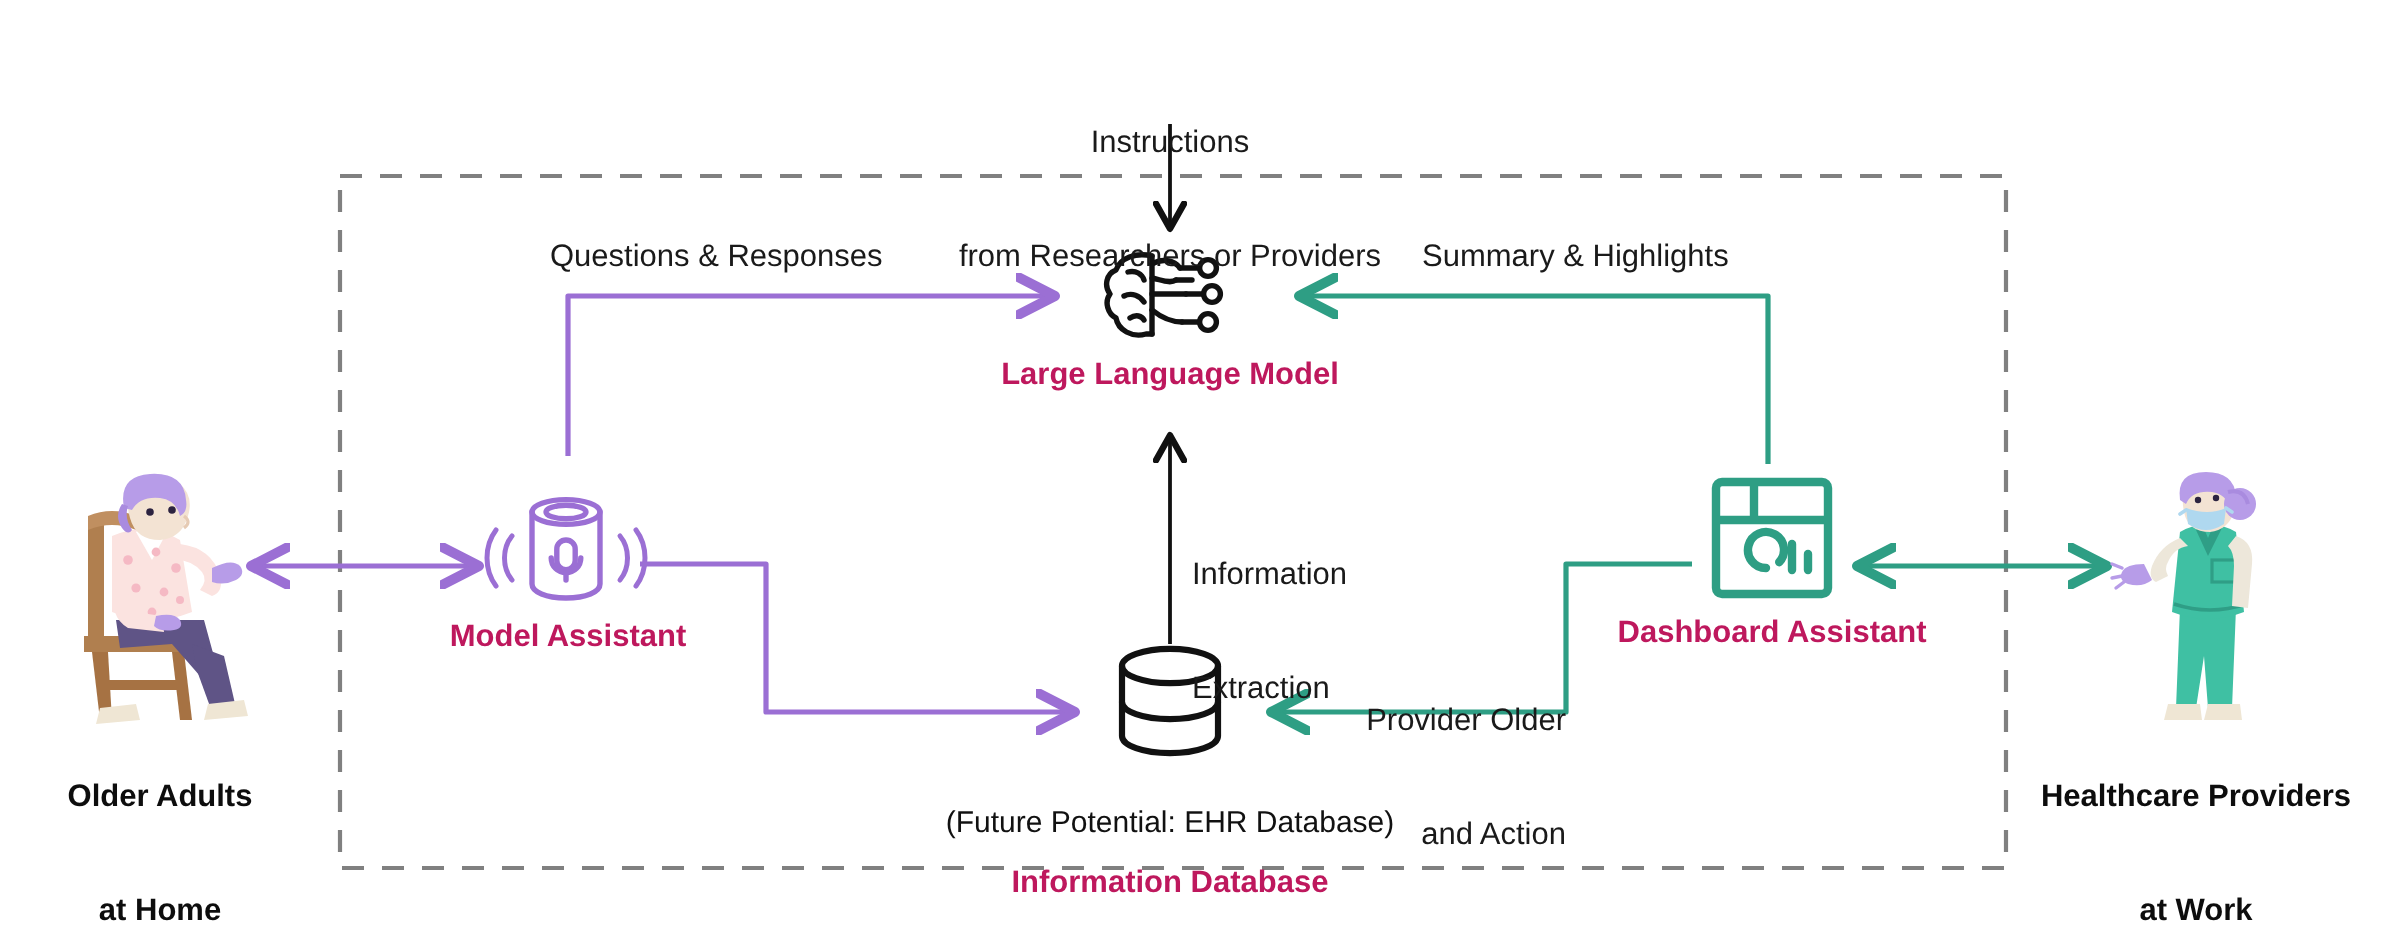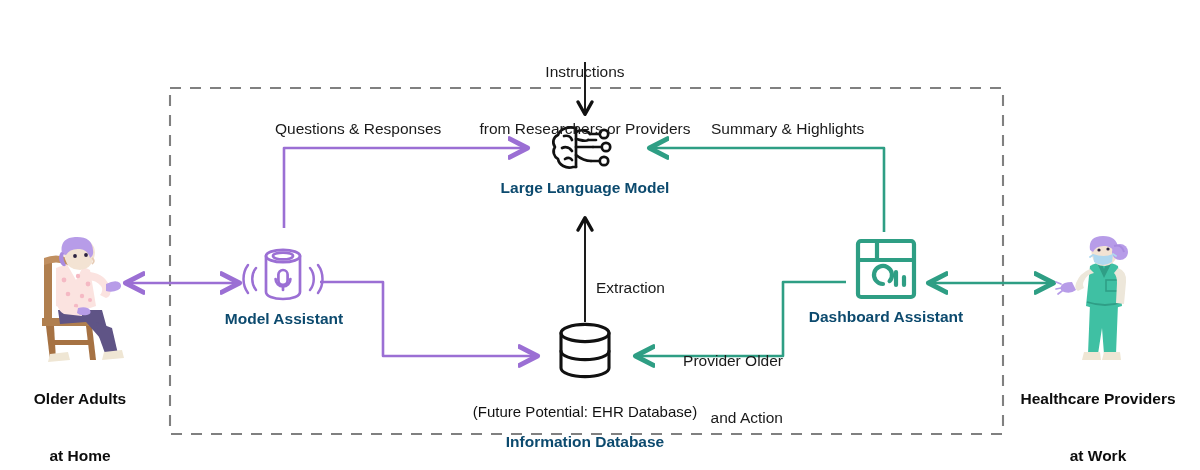--- a/index.html
+++ b/index.html
@@ -5,21 +5,21 @@
   html,body{margin:0;padding:0;}
   body{
     width:1200px;height:470px;background:#ffffff;
     font-family:"Liberation Sans", sans-serif;
     position:relative;overflow:hidden;
   }
   #stage{position:absolute;left:0;top:0;width:1200px;height:470px;}
   svg.layer{position:absolute;left:0;top:0;width:1200px;height:470px;overflow:visible;}
   .lbl{position:absolute;white-space:pre;text-align:center;color:#111111;}
   .edge-lbl{font-size:15.5px;line-height:19px;color:#1a1a1a;}
-  .node-title{font-size:15.5px;font-weight:bold;line-height:19px;color:#0c4a6e;}
+  .node-title{font-size:15.5px;font-weight:bold;line-height:19px;color:#be185d;}
   .node-sub{font-size:15px;line-height:16px;color:#111111;}
   .person-cap{font-size:15.5px;font-weight:bold;line-height:19px;color:#0d0d0d;}
 </style>
 </head>
 <body>
 
 <div id="stage">
 
   <svg class="layer" viewBox="0 0 1200 470">
     <defs>
@@ -206,20 +206,21 @@
   <div class="lbl edge-lbl" style="left:425px;top:24px;width:320px;">
     <div>Instructions</div>
     <div>from Researchers or Providers</div>
   </div>
 
   <div class="lbl edge-lbl" style="left:275px;top:119px;width:200px;text-align:left;">Questions &amp; Responses</div>
 
   <div class="lbl edge-lbl" style="left:711px;top:119px;width:190px;text-align:left;">Summary &amp; Highlights</div>
 
   <div class="lbl edge-lbl" style="left:596px;top:240px;width:160px;text-align:left;">
+    <div>Information</div>
     <div>Extraction</div>
   </div>
 
 
   <div class="lbl edge-lbl" style="left:643px;top:313px;width:140px;text-align:right;">
     <div>Provider Older</div>
     <div>and Action</div>
   </div>
 
   <div class="lbl node-title" style="left:465px;top:178px;width:240px;">Large Language Model</div>

